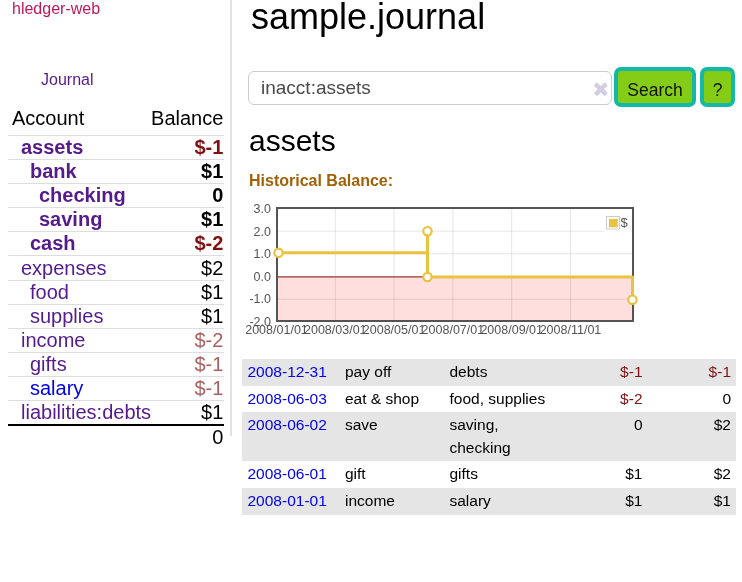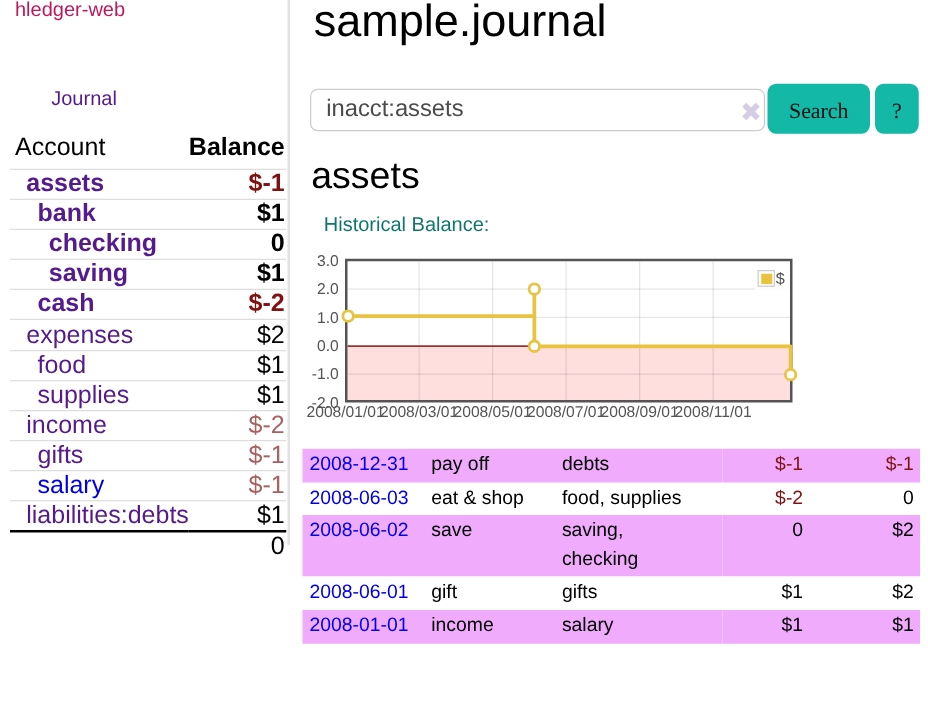--- a/index.html
+++ b/index.html
@@ -6,51 +6,51 @@
 html,body { width:742px; height:582px; background:#fff; font-family:"Liberation Sans",sans-serif; }
 body { position:relative; overflow:hidden; }
 a { text-decoration:none; }
 .abs { position:absolute; }
 
 
 #brand { left:12px; top:0px; font-size:16px; color:#be185d; }
 #journal { left:13px; top:71px; font-size:16px; color:#551a8b;margin-left:28px; }
 #acct { left:8px; top:107px; width:211px; border-collapse:collapse; font-size:20px; }
 #acct th { font-weight:normal; text-align:left; padding:0 0 5px 4px; height:20px; }
-#acct th.bal { text-align:right; padding:0 1px 5px 0;font-weight:bold; }
+#acct th.bal { text-align:right; padding:0 1px 5px 0; }
 #acct td { border-top:1px solid #ddd; height:24.1px; padding:0; vertical-align:middle; white-space:nowrap; }
 #acct td.bal { text-align:right; padding-right:1px; font-weight:normal; color:#000; }
 #acct tr.b td { font-weight:bold; }
 #acct td a { color:#551a8b; }
 #acct td a.blue { color:#0000e6; }
 #acct td.neg, #acct td.bal.neg { color:#7f1111; }
 #acct td.bal.lneg { color:#a96060; }
 #acct .d1 { padding-left:13px; }
 #acct .d2 { padding-left:22px; }
 #acct .d3 { padding-left:31px; }
 #acct tr.tot td { border-top:2px solid #000; }
 #divider { left:230px; top:0; width:2px; height:436px; background:#e2e2e2; }
 
 
 #h1 { left:251px; top:-4px; font-size:36px; color:#000; }
 #searchbox { left:248px; top:71px; width:364px; height:34px; border:1px solid #ccc; border-radius:6px; background:#fff; }
 #searchtext { left:261px; top:77px; font-size:19px; color:#4a4a4a; }
 #xicon { left:592px; top:78px; font-size:21px; color:#d5cde4; }
-.btn { background:#14b8a6; border:2px solid #14b8a6; border-radius:7px; font-size:17.5px; color:#111; text-align:center; line-height:38px;font-family:Liberation Serif, serif; }
+.btn { background:#84cc16; border:4px solid #14b8a6; border-radius:7px; font-size:17.5px; color:#111; text-align:center; line-height:38px; }
 #btnsearch { left:614px; top:67px; width:82px; height:40px; }
 #btnq { left:700px; top:67px; width:35px; height:40px; }
 #h2 { left:249px; top:124px; font-size:30px; color:#000; }
-#hb { left:259px; top:172px; font-size:16px; font-weight:normal; color:#0f766e; }
+#hb { left:249px; top:172px; font-size:16px; font-weight:bold; color:#a16207; }
 
 
 #txns { left:242px; top:359px; width:494px; border-collapse:collapse; table-layout:fixed; font-size:15.5px; line-height:22.6px; }
 #txns th { font-weight:bold; text-align:left; vertical-align:top; padding:2px 5px 2px 5.5px; }
 #txns th.r, #txns td.r { text-align:right; padding-right:5px; }
 #txns td { padding:2px 5px 2px 5.5px; vertical-align:top; }
-#txns tr.g td { background:#f0abfc; }
+#txns tr.g td { background:#e5e5e5; }
 #txns td a { color:#0000e6; }
 #txns .neg { color:#7f1111; }
 </style>
 </head>
 <body>
   <a class="abs" id="brand">hledger-web</a>
   <a class="abs" id="journal">Journal</a>
   <table class="abs" id="acct">
     <tbody>
       <tr>

